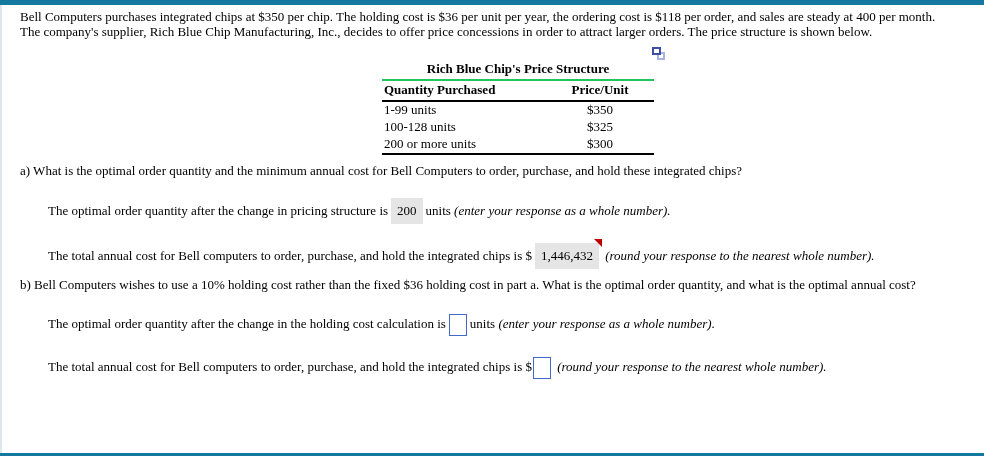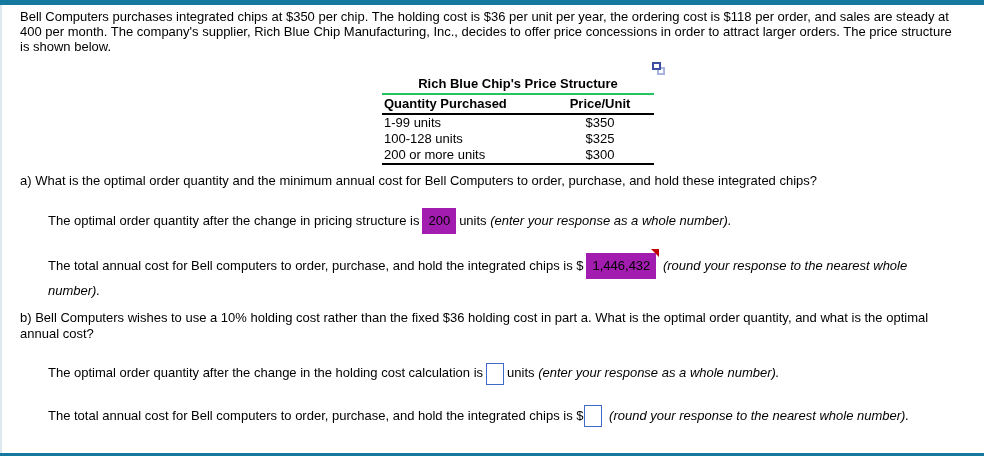--- a/index.html
+++ b/index.html
@@ -3,42 +3,42 @@
 <meta charset="utf-8">
 <style>
   * { margin:0; padding:0; box-sizing:border-box; }
   html,body { width:984px; height:456px; background:#ffffff; overflow:hidden; }
   body { font-family:"Liberation Sans", sans-serif; font-size:13px; color:#000; position:relative; }
 
   .top-bar { position:absolute; top:0; left:0; width:984px; height:5px; background:#15799f; }
   .bottom-bar { position:absolute; bottom:0; left:0; width:984px; height:3px; background:#15799f; }
   .left-edge { position:absolute; top:5px; bottom:3px; left:0; width:2px; background:#dde7ee; }
 
-  .content { position:relative; padding:9px 32px 0 20px; }
+  .content { position:relative; padding:9px 32px 0 20px;font-family:Liberation Serif, serif; }
 
   .intro { line-height:15px; max-width:948px; }
 
   .table-wrap { position:relative; width:272px; margin:22px 0 0 362px; }
   .copy-icon { position:absolute; top:-14px; right:-12px; width:14px; height:14px; cursor:pointer; }
   .copy-icon .back { position:absolute; left:5px; top:5px; width:8px; height:8px; border:2px solid #a9b3e2; background:#fff; }
   .copy-icon .front { position:absolute; left:0; top:0; width:9px; height:8px; border:2px solid #3c4fa3; background:#fff; }
 
   .tbl-title { text-align:center; font-weight:bold; margin-bottom:2px; }
   table.price-table { width:100%; border-collapse:collapse; border-top:2px solid #22c55e; border-bottom:2px solid #000; }
   table.price-table thead tr { border-bottom:2px solid #000; }
   table.price-table th { font-weight:bold; text-align:left; padding:1px 2px 2px 2px; }
   table.price-table th.price-col { text-align:center; width:108px; }
   table.price-table td { padding:0 2px 1px 2px; }
   table.price-table td.price-col { text-align:center; }
 
   .question { margin-top:8px; line-height:16px; max-width:948px; }
   .answer { margin:19px 0 0 28px; line-height:23px; }
   .hint { font-style:italic; }
 
-  .filled-box { display:inline-block; background:#a21caf; color:#000; padding:1px 6px 2px 6px; margin:0 3px; position:relative; vertical-align:baseline; }
+  .filled-box { display:inline-block; background:#e5e5e5; color:#000; padding:1px 6px 2px 6px; margin:0 3px; position:relative; vertical-align:baseline; }
   .flag { position:absolute; top:-4px; right:-3px; width:0; height:0; border-top:8px solid #c00000; border-left:8px solid transparent; }
   .input-box { display:inline-block; width:18px; height:22px; border:1px solid #4169c8; background:#fff; vertical-align:middle; margin:0 3px; }
   .input-box.tight { margin-left:1px; }
 </style>
 </head>
 <body>
 
 <div class="top-bar"></div>
 <div class="left-edge"></div>
 

